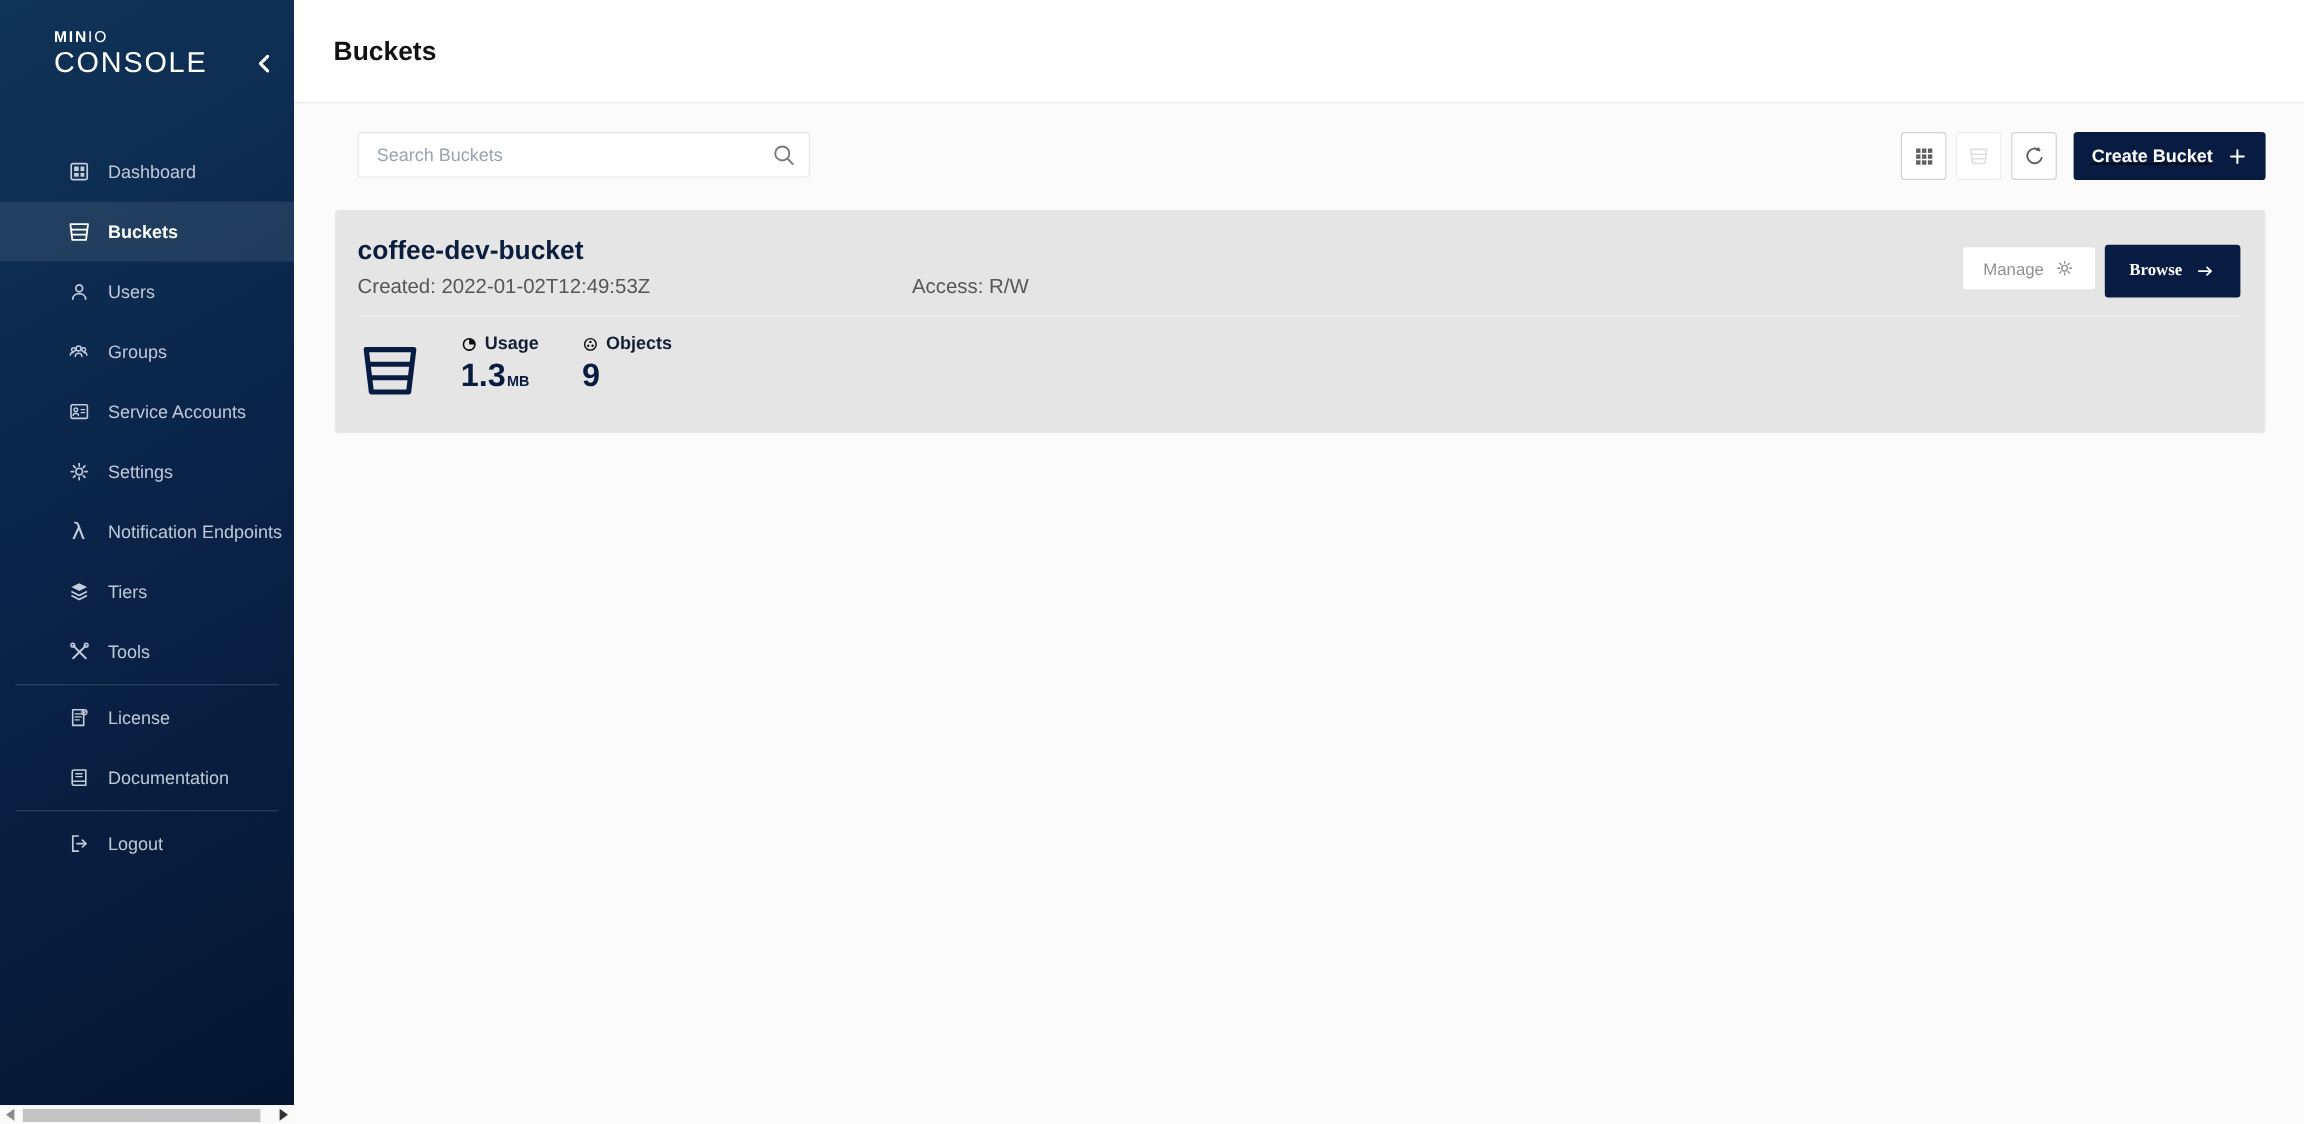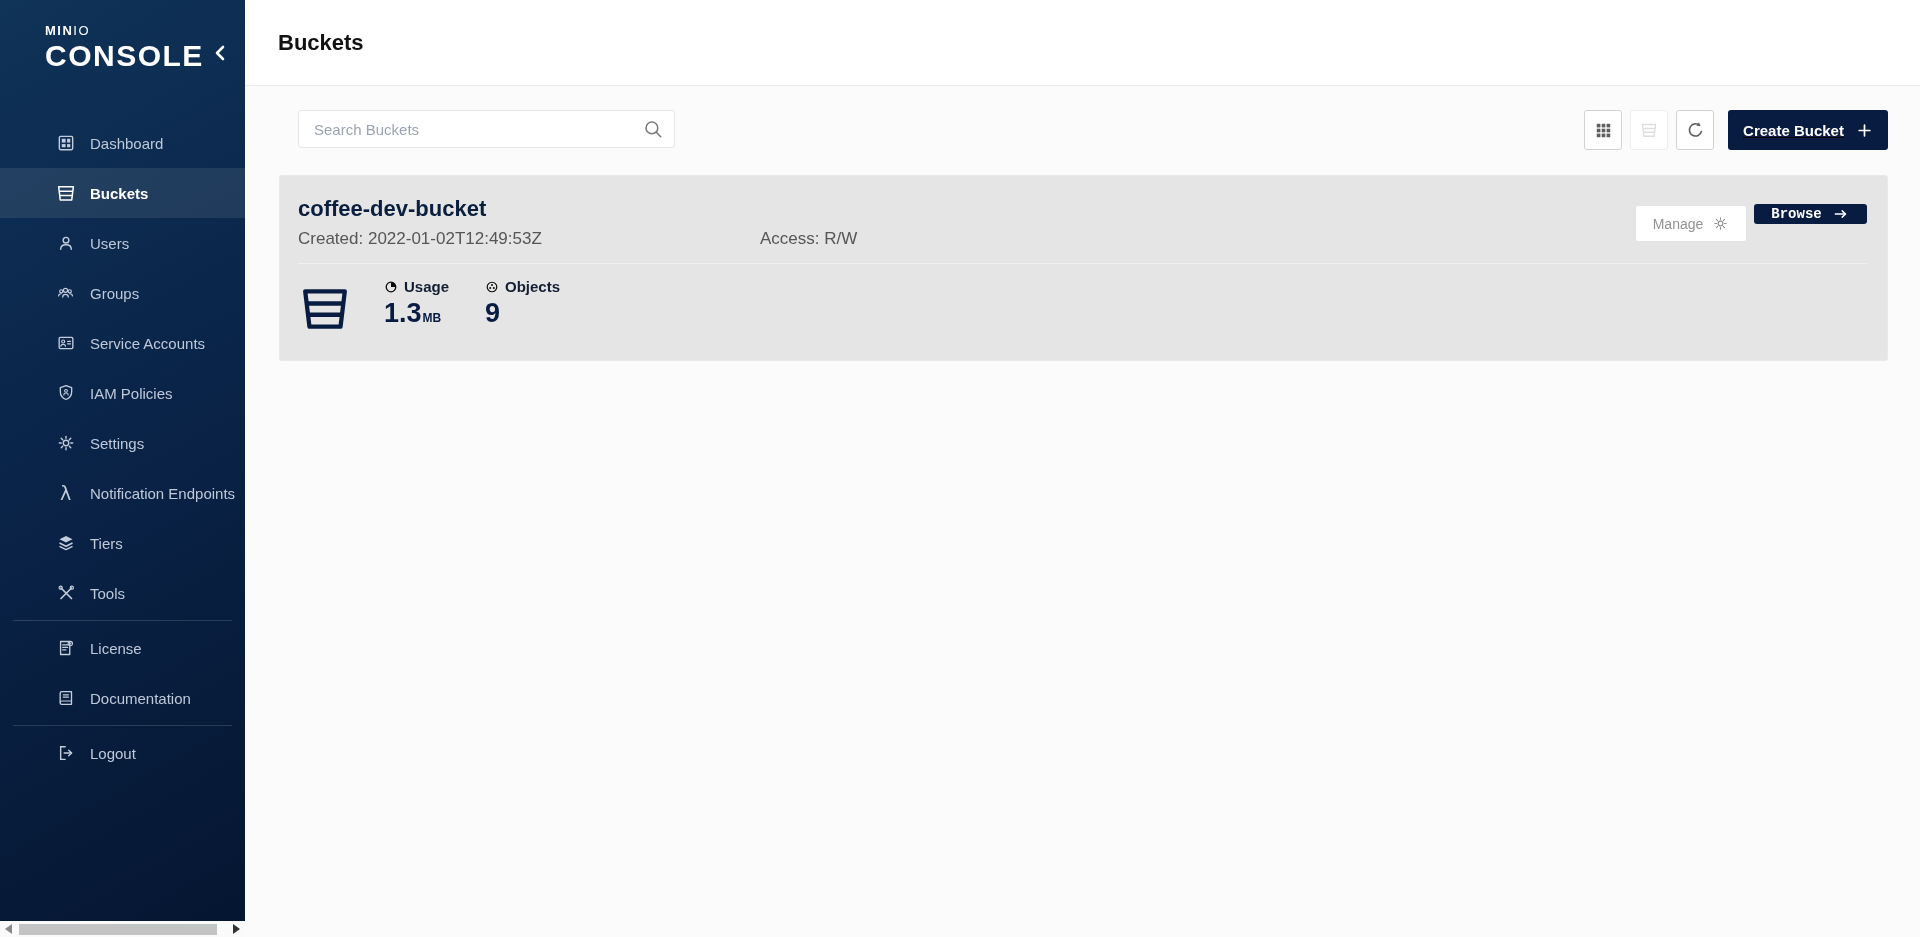--- a/index.html
+++ b/index.html
@@ -6,21 +6,21 @@
   html,body { width:1920px; height:937px; overflow:hidden; background:#fff;
     font-family:"Liberation Sans","DejaVu Sans",sans-serif; }
 
   
   .sidebar { position:fixed; left:0; top:0; width:245px; height:921px;
     background:linear-gradient(150deg,#103358 0%,#0a2449 45%,#051631 100%);
     color:#bfc9d8; z-index:5; }
   .logo { position:relative; height:86px; padding:23px 0 0 45px; }
   .brand-top { font-size:13px; font-weight:700; letter-spacing:1.5px; color:#fff; }
   .brand-top .lite { font-weight:300; }
-  .brand-bottom { font-size:30px; font-weight:700; letter-spacing:1.5px; color:#fff; margin-top:1px; }
+  .brand-bottom { font-size:24px; font-weight:400; letter-spacing:1.5px; color:#fff; margin-top:1px; }
   .collapse-btn { position:absolute; right:12px; top:40px; width:26px; height:26px;
     background:transparent; border:none; color:#fff; cursor:pointer; display:flex;
     align-items:center; justify-content:center; }
   .menu { padding-top:32px; }
   .menu-item { height:50px; display:flex; align-items:center; padding-left:55px;
     font-size:15px; color:#bfc9d8; cursor:pointer; }
   .menu-item .mi-icon { width:21px; height:21px; margin-right:14px; flex:none;
     display:flex; align-items:center; justify-content:center; color:#c3cddc; }
   .menu-item.selected { background:rgba(255,255,255,0.09); color:#fff; font-weight:700; }
   .menu-item.selected .mi-icon { color:#fff; }
@@ -73,24 +73,24 @@
   .metric-label { display:flex; align-items:center; gap:6px; font-size:15px;
     font-weight:600; color:#121e33; }
   .metric-label .m-icon { color:#0a0a0a; display:flex; }
   .metric-value { margin-top:3px; font-size:27px; font-weight:600; color:#081C42; }
   .metric-unit { font-size:12px; font-weight:600; margin-left:1px; }
 
   .manage-btn { position:absolute; top:29px; right:140px; width:112px; height:37px;
     background:#fff; border:1px solid #e3e3e3; border-radius:3px; color:#919191;
     font-size:14px; cursor:pointer; display:flex; align-items:center; justify-content:center;
     gap:9px; font-family:"Liberation Sans","DejaVu Sans",sans-serif; }
-  .browse-btn { position:absolute; top:28px; right:20px; width:113px; height:20px;
+  .browse-btn { position:absolute; top:28px; right:20px; width:113px; height:44px;
     background:#081C42; border:none; border-radius:3px; color:#fff; font-size:14px;
     font-weight:600; cursor:pointer; display:flex; align-items:center; justify-content:center;
-    gap:10px; font-family:Liberation Mono, monospace; }
+    gap:10px; font-family:Liberation Serif, serif; }
 
   svg { display:block; }
 </style>
 </head>
 <body>
 
 <nav class="sidebar">
   <div class="logo">
     <div class="brand-top"><span>MIN</span><span class="lite">IO</span></div>
     <div class="brand-bottom">CONSOLE</div>
@@ -156,30 +156,20 @@
         <svg width="20" height="20" viewBox="0 0 24 24">
             <rect x="3.8" y="5.2" width="16.4" height="13.6" rx="1.4" fill="none" stroke="currentColor" stroke-width="1.6"></rect>
             <circle cx="8.6" cy="10.2" r="1.8" fill="none" stroke="currentColor" stroke-width="1.4"></circle>
             <path d="M5.9 15.9 c0-1.5 1.2-2.3 2.7-2.3 s2.7 .8 2.7 2.3" fill="none" stroke="currentColor" stroke-width="1.4" stroke-linecap="round"></path>
             <path d="M13.9 10 h3.5 M13.9 13 h3.5" stroke="currentColor" stroke-width="1.4" stroke-linecap="round"></path>
           </svg>
       </span>
       <span>Service Accounts</span>
     </div>
 
-    <div class="menu-item">
-      <span class="mi-icon">
-        <svg width="20" height="20" viewBox="0 0 24 24">
-            <path d="M12 3.2 L18.8 5.6 V10.5 C18.8 15.1 16 18.3 12 19.8 C8 18.3 5.2 15.1 5.2 10.5 V5.6 Z" fill="none" stroke="currentColor" stroke-width="1.6" stroke-linejoin="round"></path>
-            <circle cx="12" cy="9.4" r="1.7" fill="none" stroke="currentColor" stroke-width="1.3"></circle>
-            <path d="M9.4 14.3 c0-1.5 1.1-2.4 2.6-2.4 s2.6 .9 2.6 2.4" fill="none" stroke="currentColor" stroke-width="1.3" stroke-linecap="round"></path>
-          </svg>
-      </span>
-      <span>IAM Policies</span>
-    </div>
 
     <div class="menu-item">
       <span class="mi-icon">
         <svg width="20" height="20" viewBox="0 0 24 24">
             <circle cx="12" cy="12" r="3.3" fill="none" stroke="currentColor" stroke-width="1.6"></circle>
             <path d="M12 4v2.3 M12 17.7V20 M4 12h2.3 M17.7 12H20 M6.3 6.3l1.7 1.7 M16 16l1.7 1.7 M17.7 6.3L16 8 M8 16l-1.7 1.7" stroke="currentColor" stroke-width="1.7" stroke-linecap="round"></path>
           </svg>
       </span>
       <span>Settings</span>
     </div>

